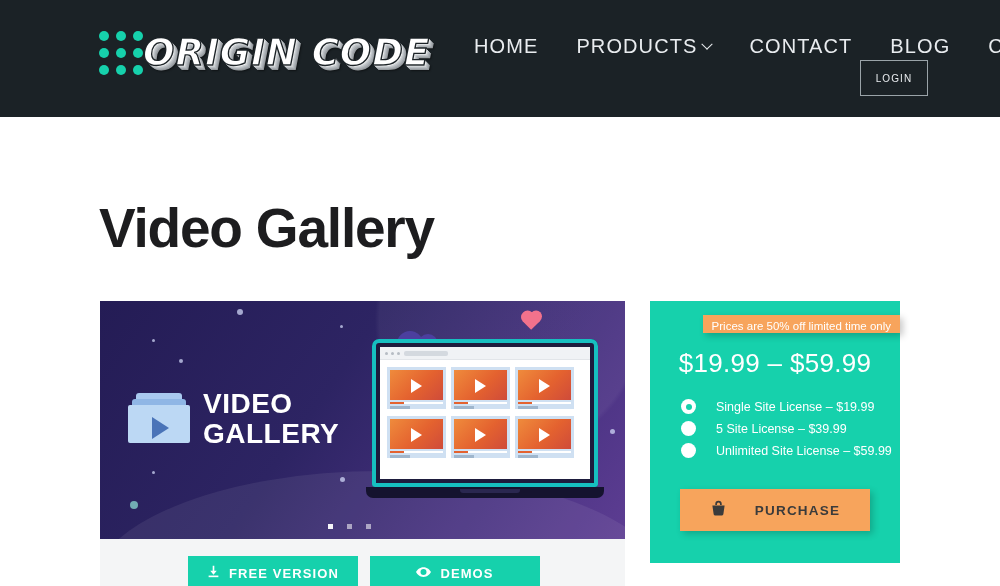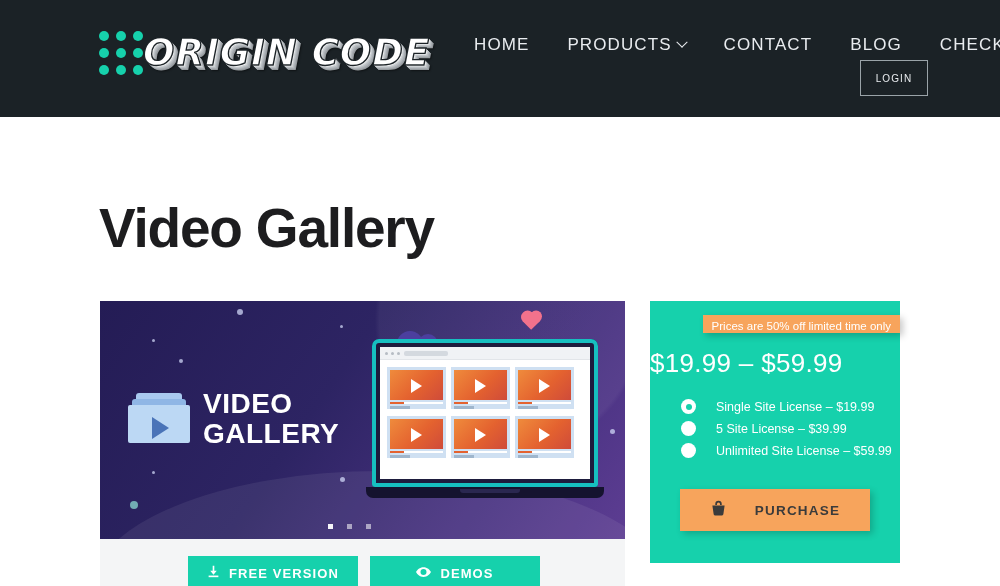--- a/index.html
+++ b/index.html
@@ -44,21 +44,21 @@
       5px 5px 0 #969b9f, 6px 6px 2px rgba(0,0,0,.45);
     white-space: nowrap;
   }
 
   .main-nav {
     position: absolute; left: 455px; top: 31px;
     display: flex; align-items: center; gap: 0;
   }
   .nav-item {
     color: #e9ecef;
-    font-size: 17px;
+    font-size: 20px;
     letter-spacing: 1.1px;
     padding: 4px 19px;
     white-space: nowrap;
     cursor: pointer;
     display: flex; align-items: center; gap: 6px;
   }
   .chev {
     width: 8px; height: 8px;
     border-right: 1.6px solid #e9ecef;
     border-bottom: 1.6px solid #e9ecef;
@@ -247,21 +247,21 @@
   .promo-banner {
     position: absolute; right: 0; top: 14px;
     height: 18px; padding: 0 9px;
     background: #f7a45c; color: #ffffff;
     font-size: 11.5px; line-height: 22px;
     white-space: nowrap;
     box-shadow: 3px 3px 7px rgba(0,0,0,.22);
   }
   .price {
     position: absolute; left: 0; right: 0; top: 47px;
-    text-align: left; color: #ffffff;
+    text-align: center; color: #ffffff;
     font-size: 26px; letter-spacing: .3px;
   }
   .license-list {
     position: absolute; left: 31px; top: 98px;
     display: flex; flex-direction: column; gap: 7px;
   }
   .license-row {
     display: flex; align-items: center; gap: 12px;
     cursor: pointer;
   }

